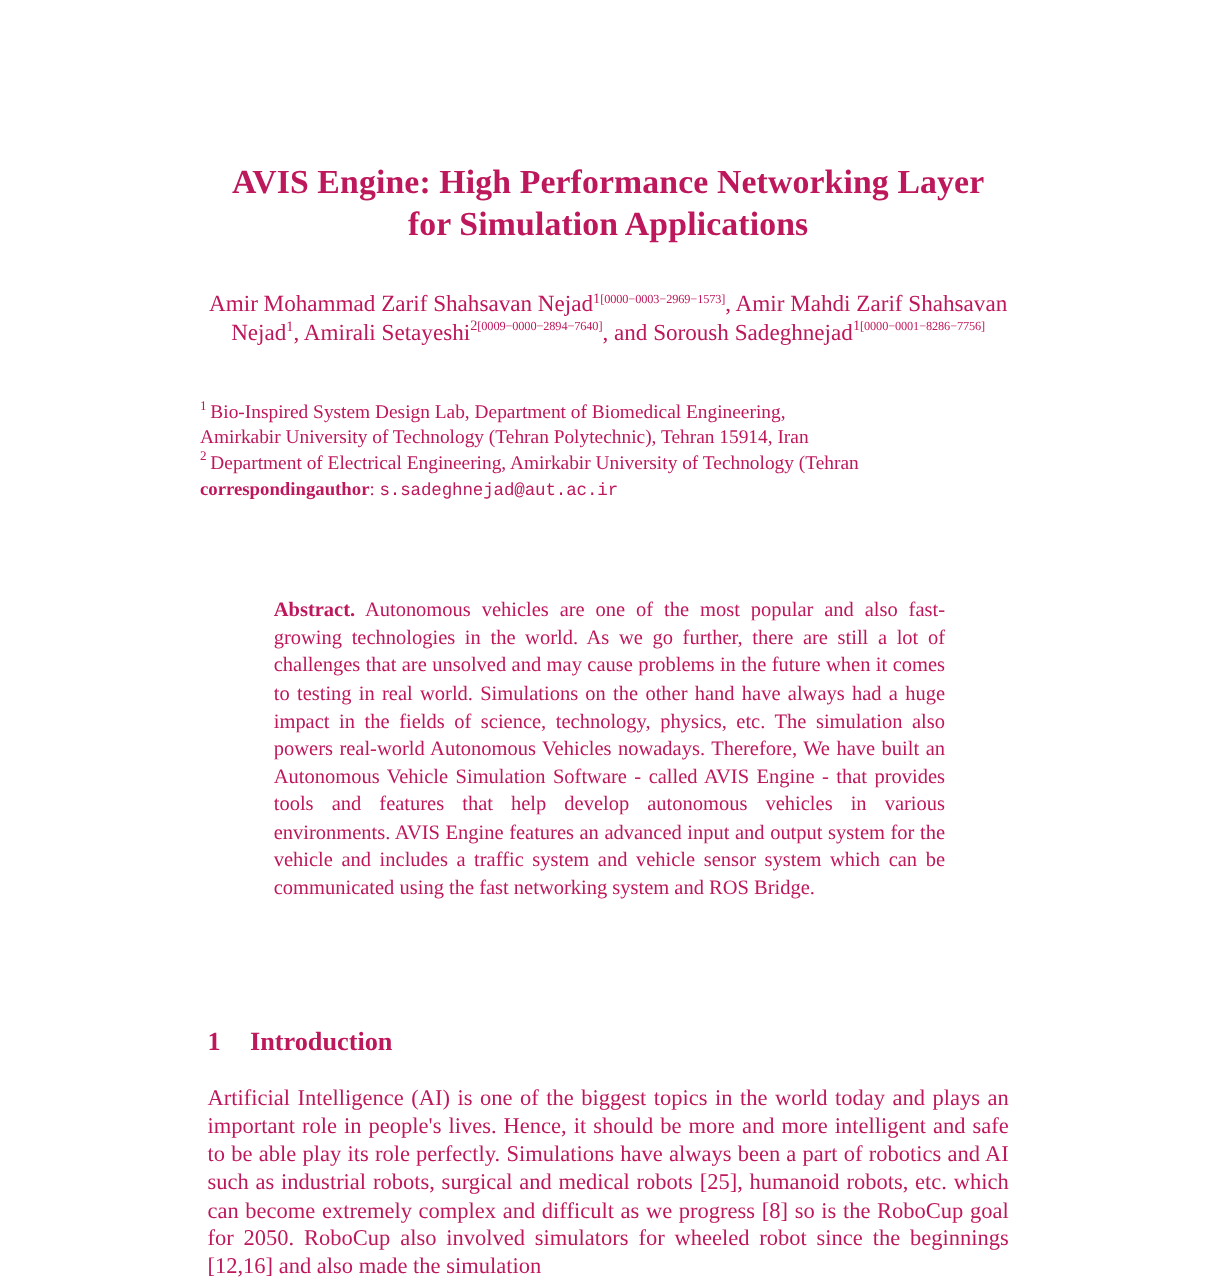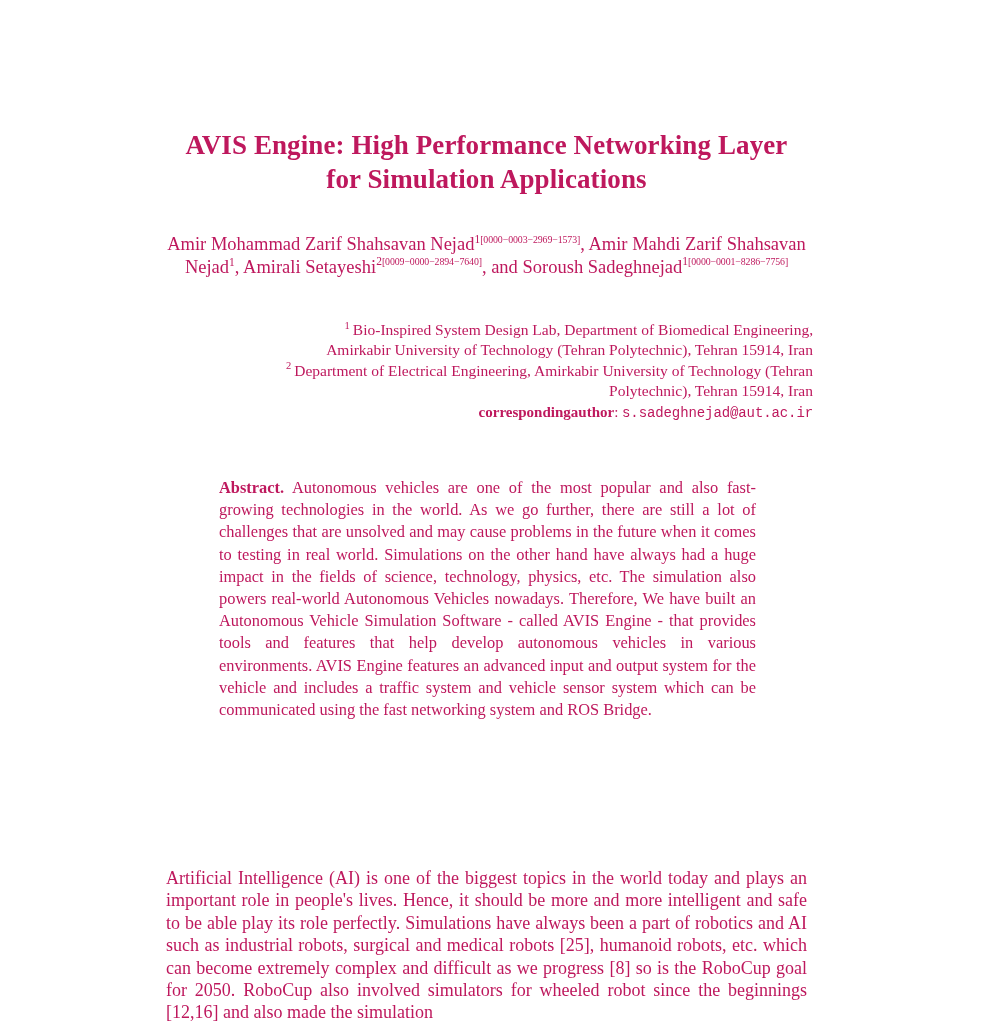--- a/index.html
+++ b/index.html
@@ -52,21 +52,21 @@
     font-size: 0.86em;
     letter-spacing: -0.1px;
   }
 
   
   .affil-block {
     position: absolute;
     left: 160px;
     top: 320px;
     width: 653px;
-    text-align: right;
+    text-align: left;
     font-size: 15.5px;
     line-height: 20.3px;
   }
   .affil-line {
     margin: 0;
   }
   .affil-mark {
     font-size: 0.68em;
     vertical-align: super;
     line-height: 0;
@@ -151,26 +151,28 @@
   </div>
 
   <div class="authors-block">
     <span>Amir Mohammad Zarif Shahsavan Nejad</span><sup><span>1</span><span class="orcid">[0000−0003−2969−1573]</span></sup><span>, </span><span>Amir Mahdi Zarif Shahsavan Nejad</span><sup>1</sup><span>, </span><span>Amirali Setayeshi</span><sup><span>2</span><span class="orcid">[0009−0000−2894−7640]</span></sup><span>, and </span><span>Soroush Sadeghnejad</span><sup><span>1</span><span class="orcid">[0000−0001−8286−7756]</span></sup>
   </div>
 
   <div class="affil-block">
     <p class="affil-line"><span class="affil-mark">1</span><span>Bio-Inspired System Design Lab, Department of Biomedical Engineering,</span></p>
     <p class="affil-line">Amirkabir University of Technology (Tehran Polytechnic), Tehran 15914, Iran</p>
     <p class="affil-line"><span class="affil-mark">2</span><span>Department of Electrical Engineering, Amirkabir University of Technology (Tehran</span></p>
-    <p class="affil-line">Polytechnic), Tehran 15914, Iran</p>
     <p class="corr-line"><span class="corr-label">correspondingauthor</span><span>: </span><span class="corr-email">s.sadeghnejad@aut.ac.ir</span></p>
   </div>
 
   <div class="abstract-block">
     <p><span class="abstract-label">Abstract.</span> <span>Autonomous vehicles are one of the most popular and also fast-growing technologies in the world. As we go further, there are still a lot of challenges that are unsolved and may cause problems in the future when it comes to testing in real world. Simulations on the other hand have always had a huge impact in the fields of science, technology, physics, etc. The simulation also powers real-world Autonomous Vehicles nowadays. Therefore, We have built an Autonomous Vehicle Simulation Software - called AVIS Engine - that provides tools and features that help develop autonomous vehicles in various environments. AVIS Engine features an advanced input and output system for the vehicle and includes a traffic system and vehicle sensor system which can be communicated using the fast networking system and ROS Bridge.</span></p>
   </div>
 
+  <div class="section-head">
+    <span class="section-num">1</span><span>Introduction</span>
+  </div>
 
   <div class="body-block">
     <p>Artificial Intelligence (AI) is one of the biggest topics in the world today and plays an important role in people's lives. Hence, it should be more and more intelligent and safe to be able play its role perfectly. Simulations have always been a part of robotics and AI such as industrial robots, surgical and medical robots [25], humanoid robots, etc. which can become extremely complex and difficult as we progress [8] so is the RoboCup goal for 2050. RoboCup also involved simulators for wheeled robot since the beginnings [12,16] and also made the simulation</p>
   </div>
 
 </div>
 
 </body></html>

